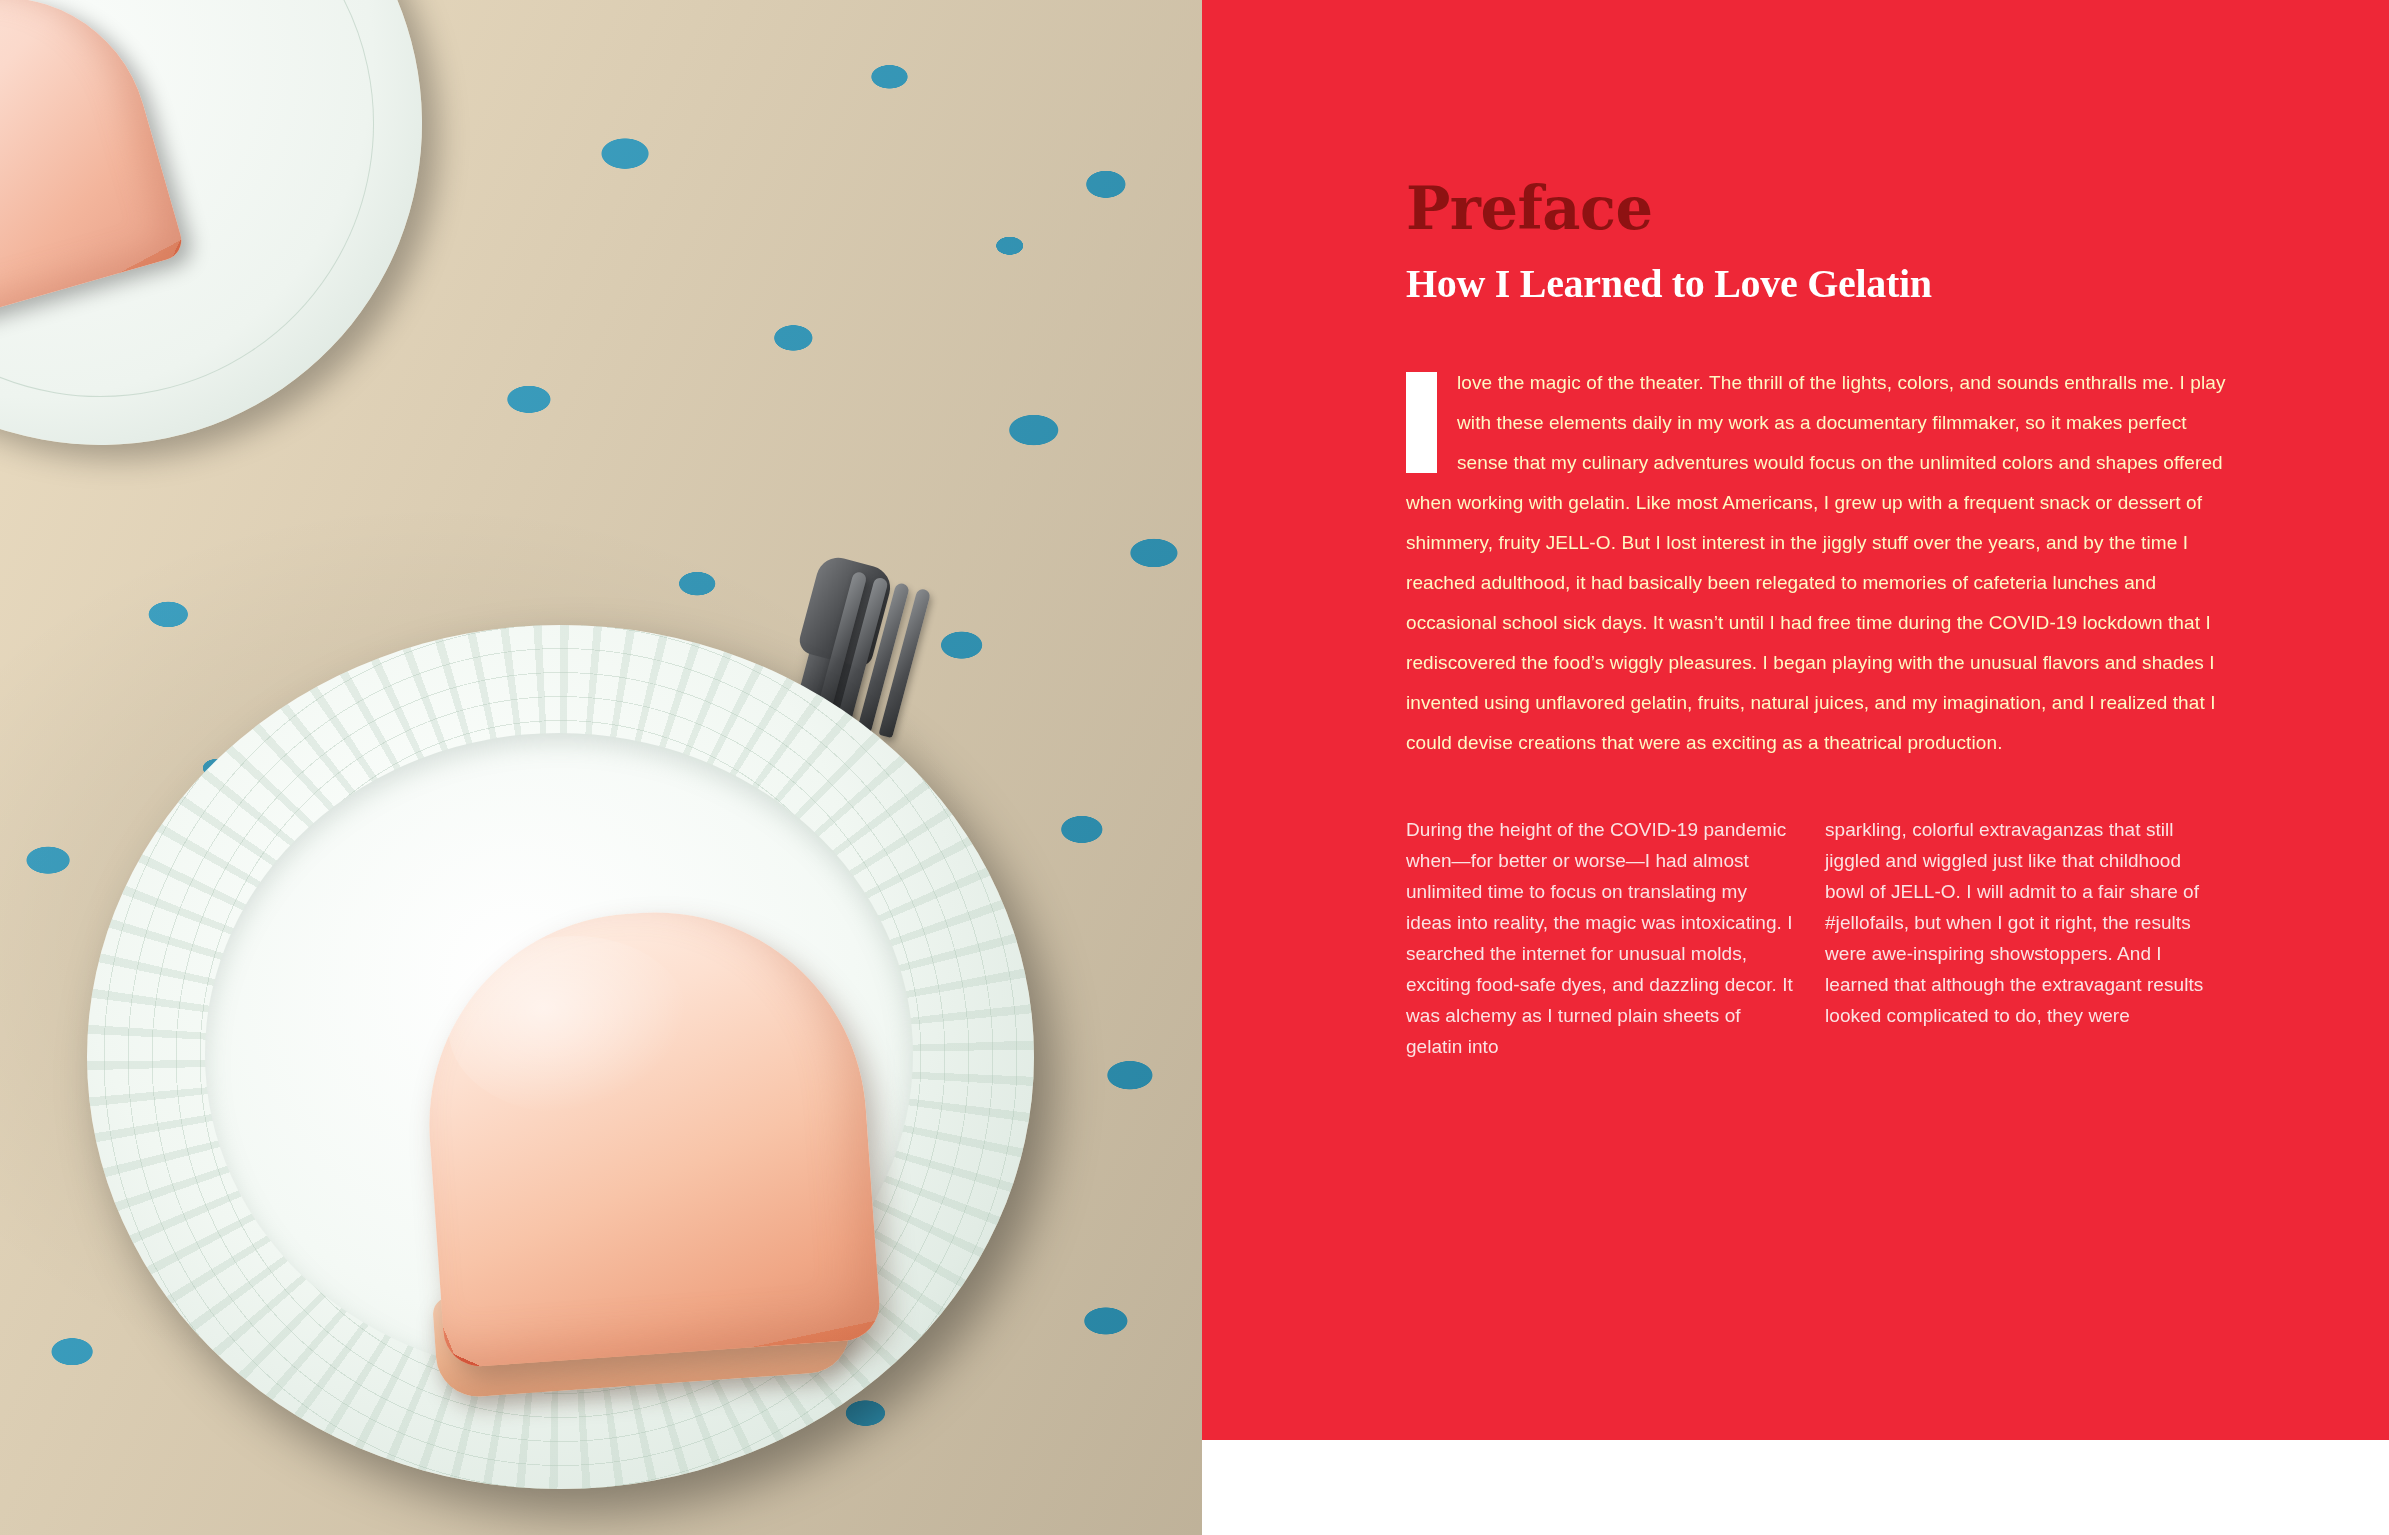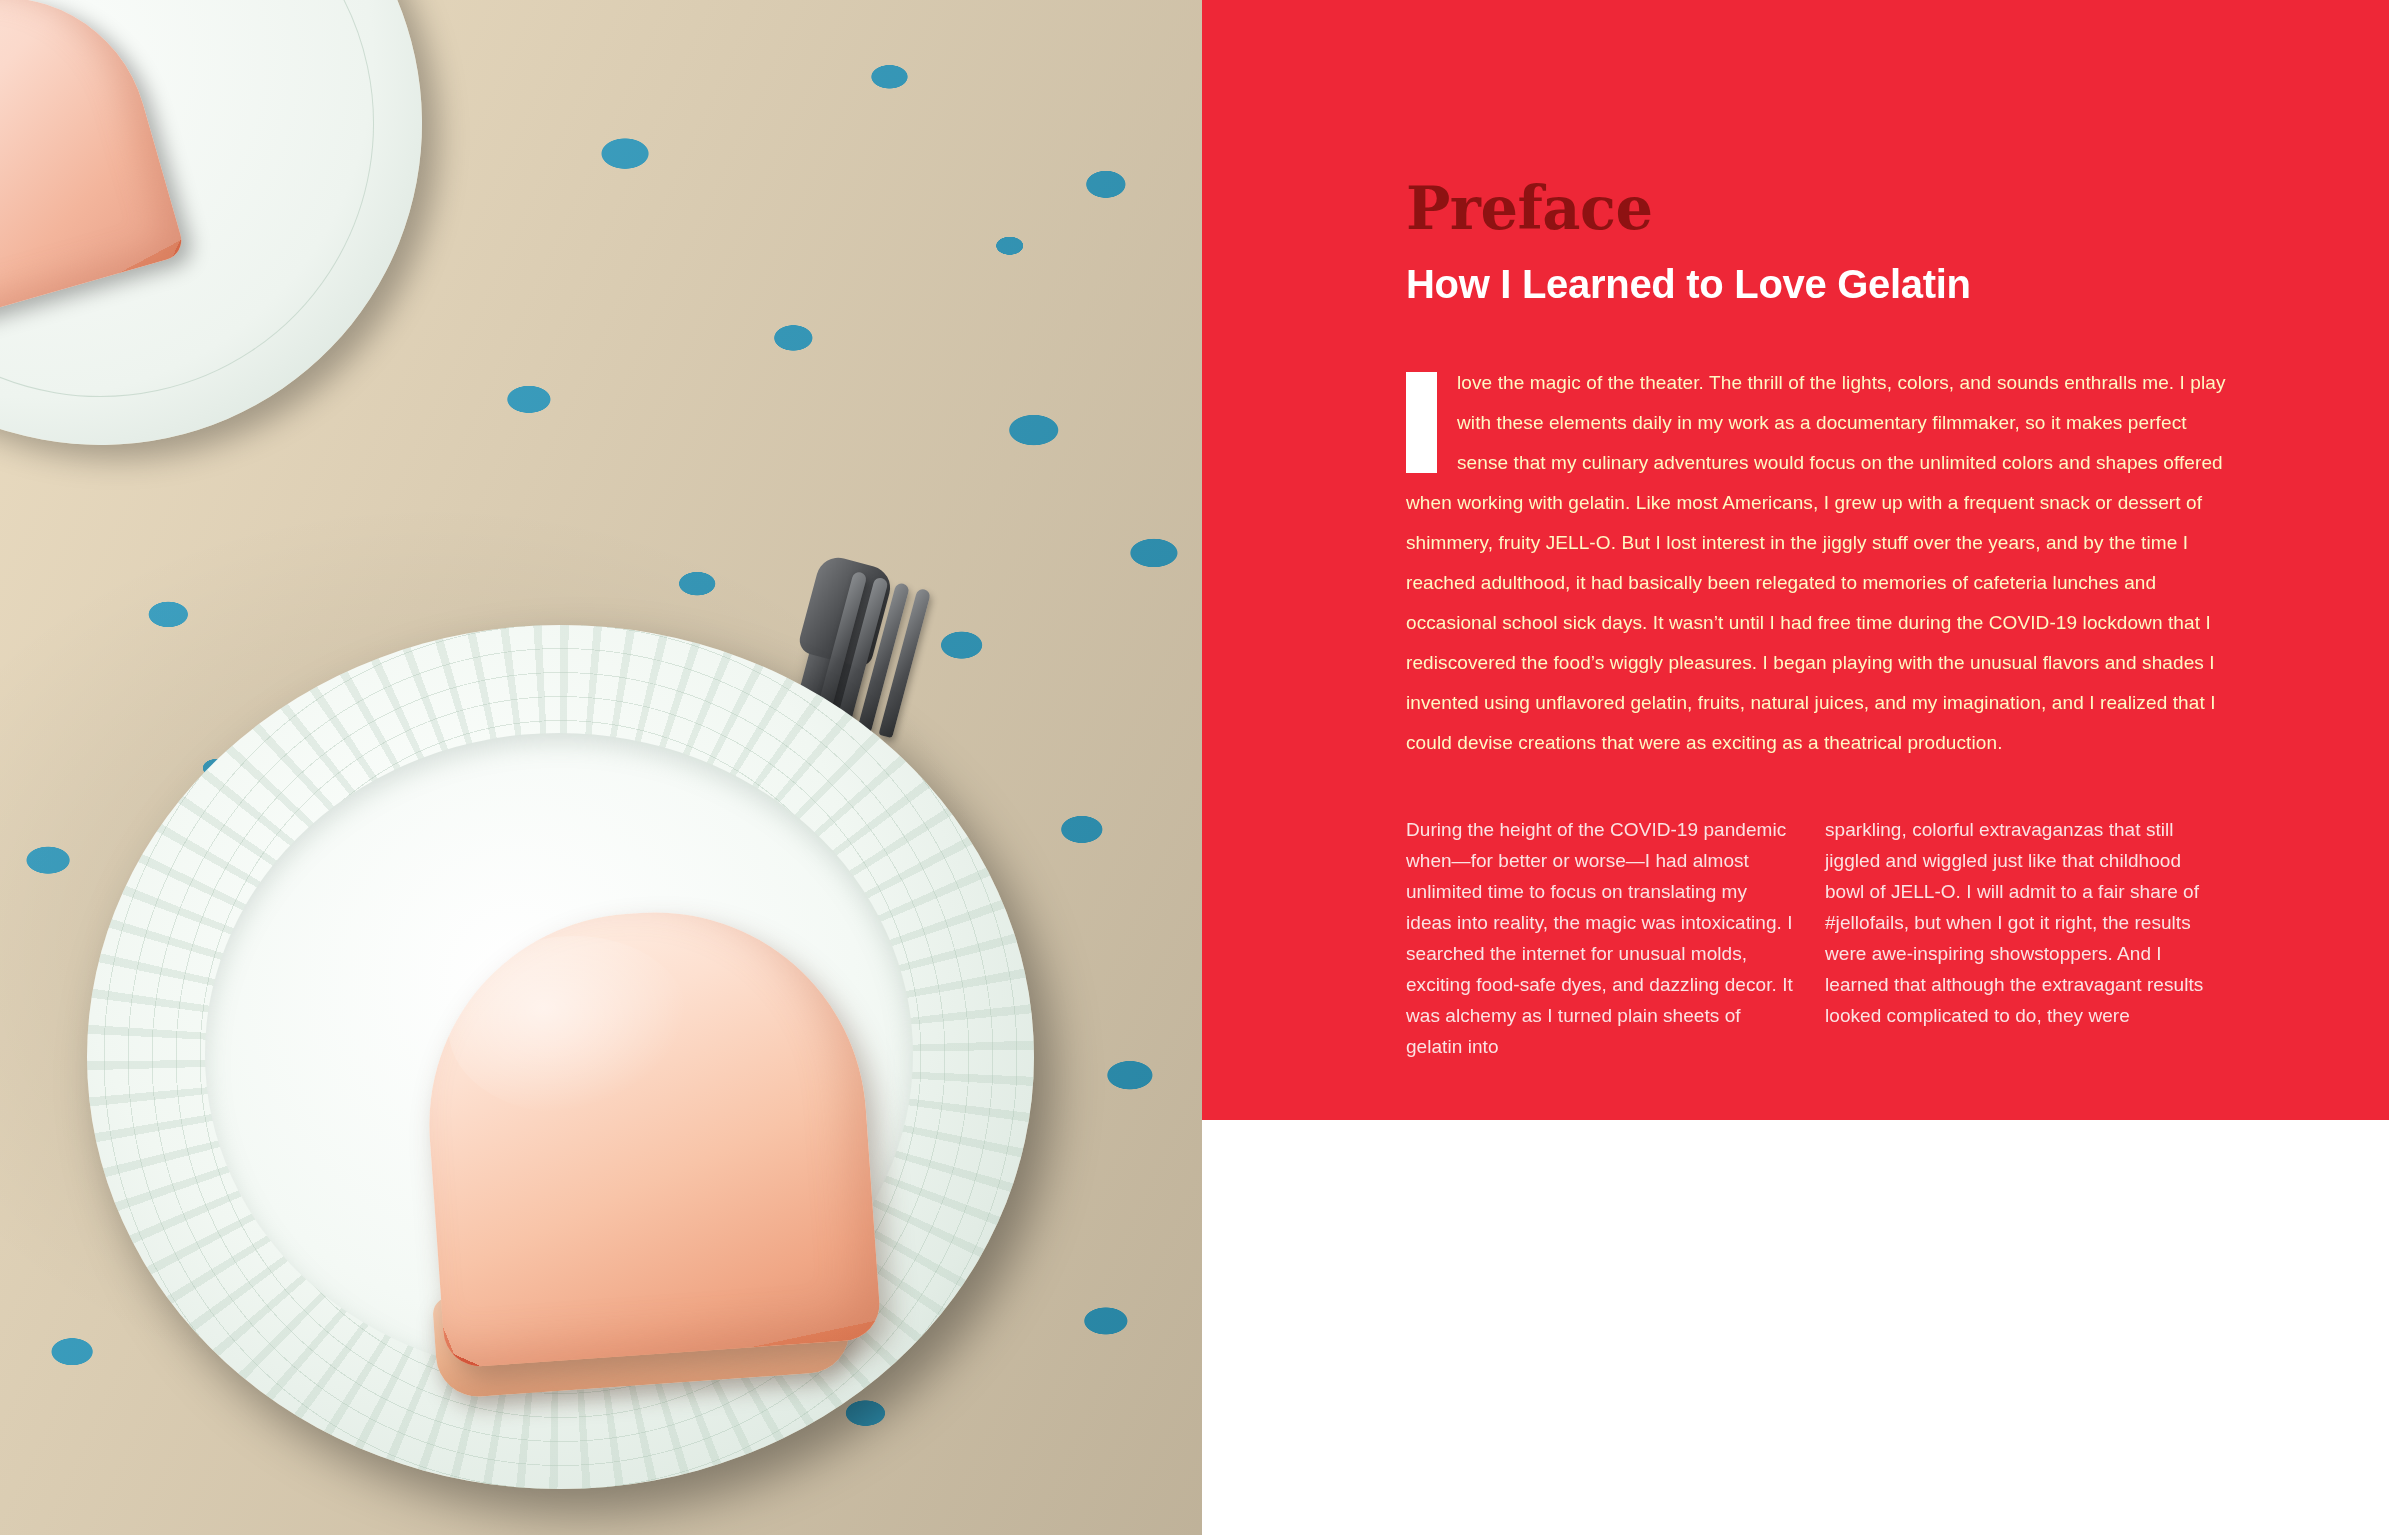--- a/index.html
+++ b/index.html
@@ -248,40 +248,40 @@
   }
   .tine.t1 { left: 35px; }
   .tine.t2 { left: 57px; }
   .tine.t3 { left: 79px; }
   .tine.t4 { left: 101px; }
 
   
   .text-page {
     position: relative;
     width: 1187px;
-    height: 1120px;
+    height: 1440px;
     background: #ee2737;
     padding: 0;
   }
   .text-inner {
     position: absolute;
     left: 204px;
     top: 179px;
     width: 827px;
   }
   .preface-title {
     font-family: "DejaVu Serif", serif;
     font-weight: 700;
     font-size: 59px;
     line-height: 1.0;
     color: #8e1212;
     letter-spacing: -0.5px;
   }
   .preface-sub {
-    font-family: Liberation Sans, sans-serif;
+    font-family: Liberation Serif, serif;
     font-weight: 700;
     font-size: 40px;
     line-height: 1.1;
     color: #ffffff;
     margin-top: 24px;
     letter-spacing: -0.3px;
   }
   .lede-wrap {
     position: relative;
     margin-top: 57px;

